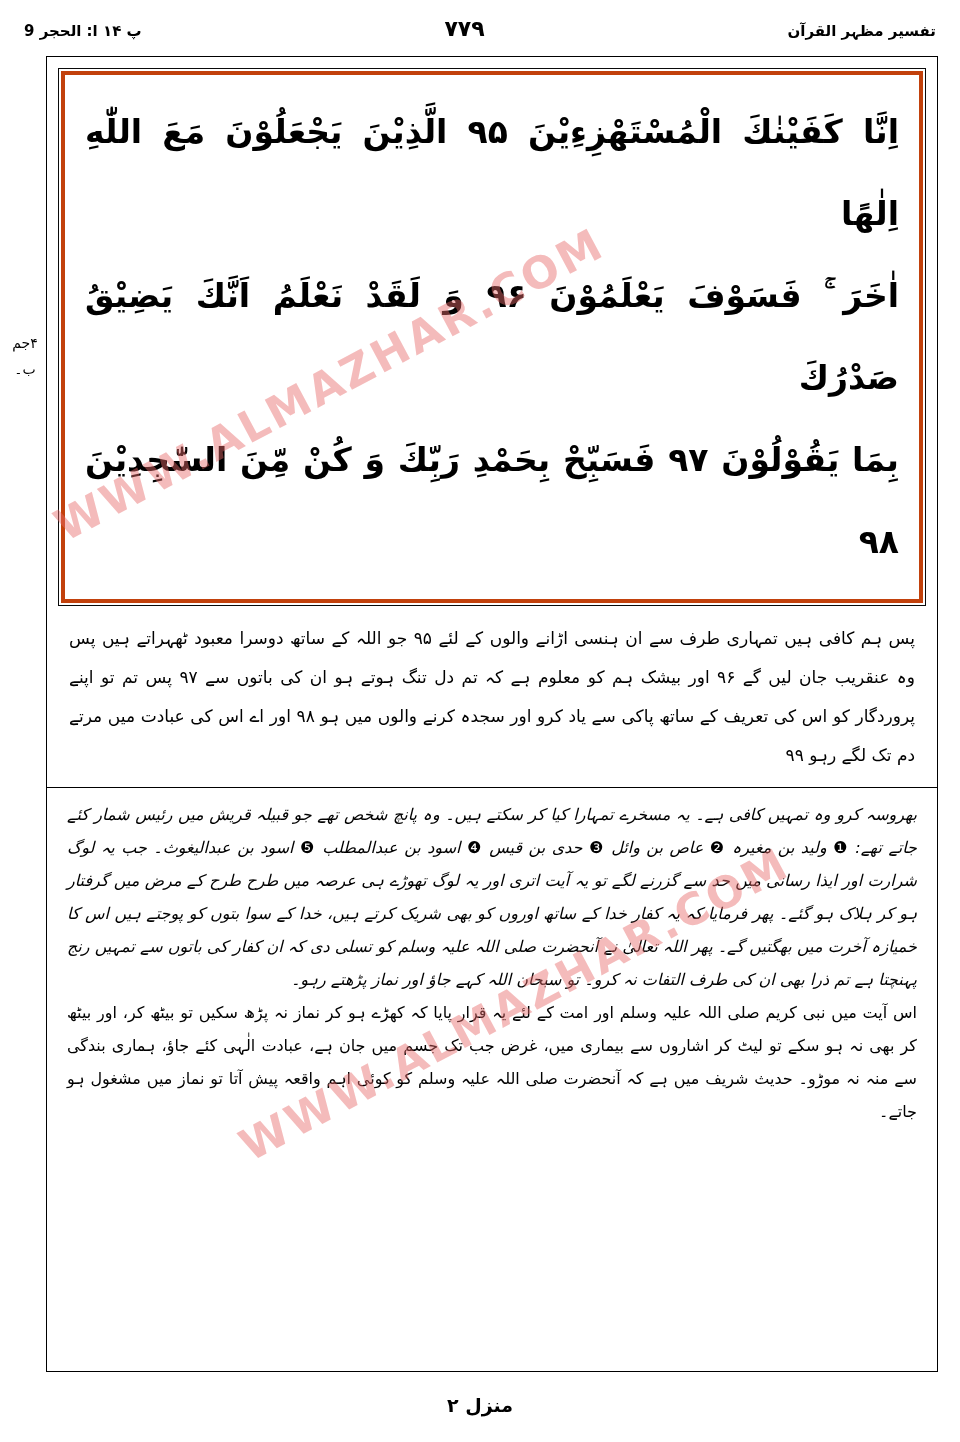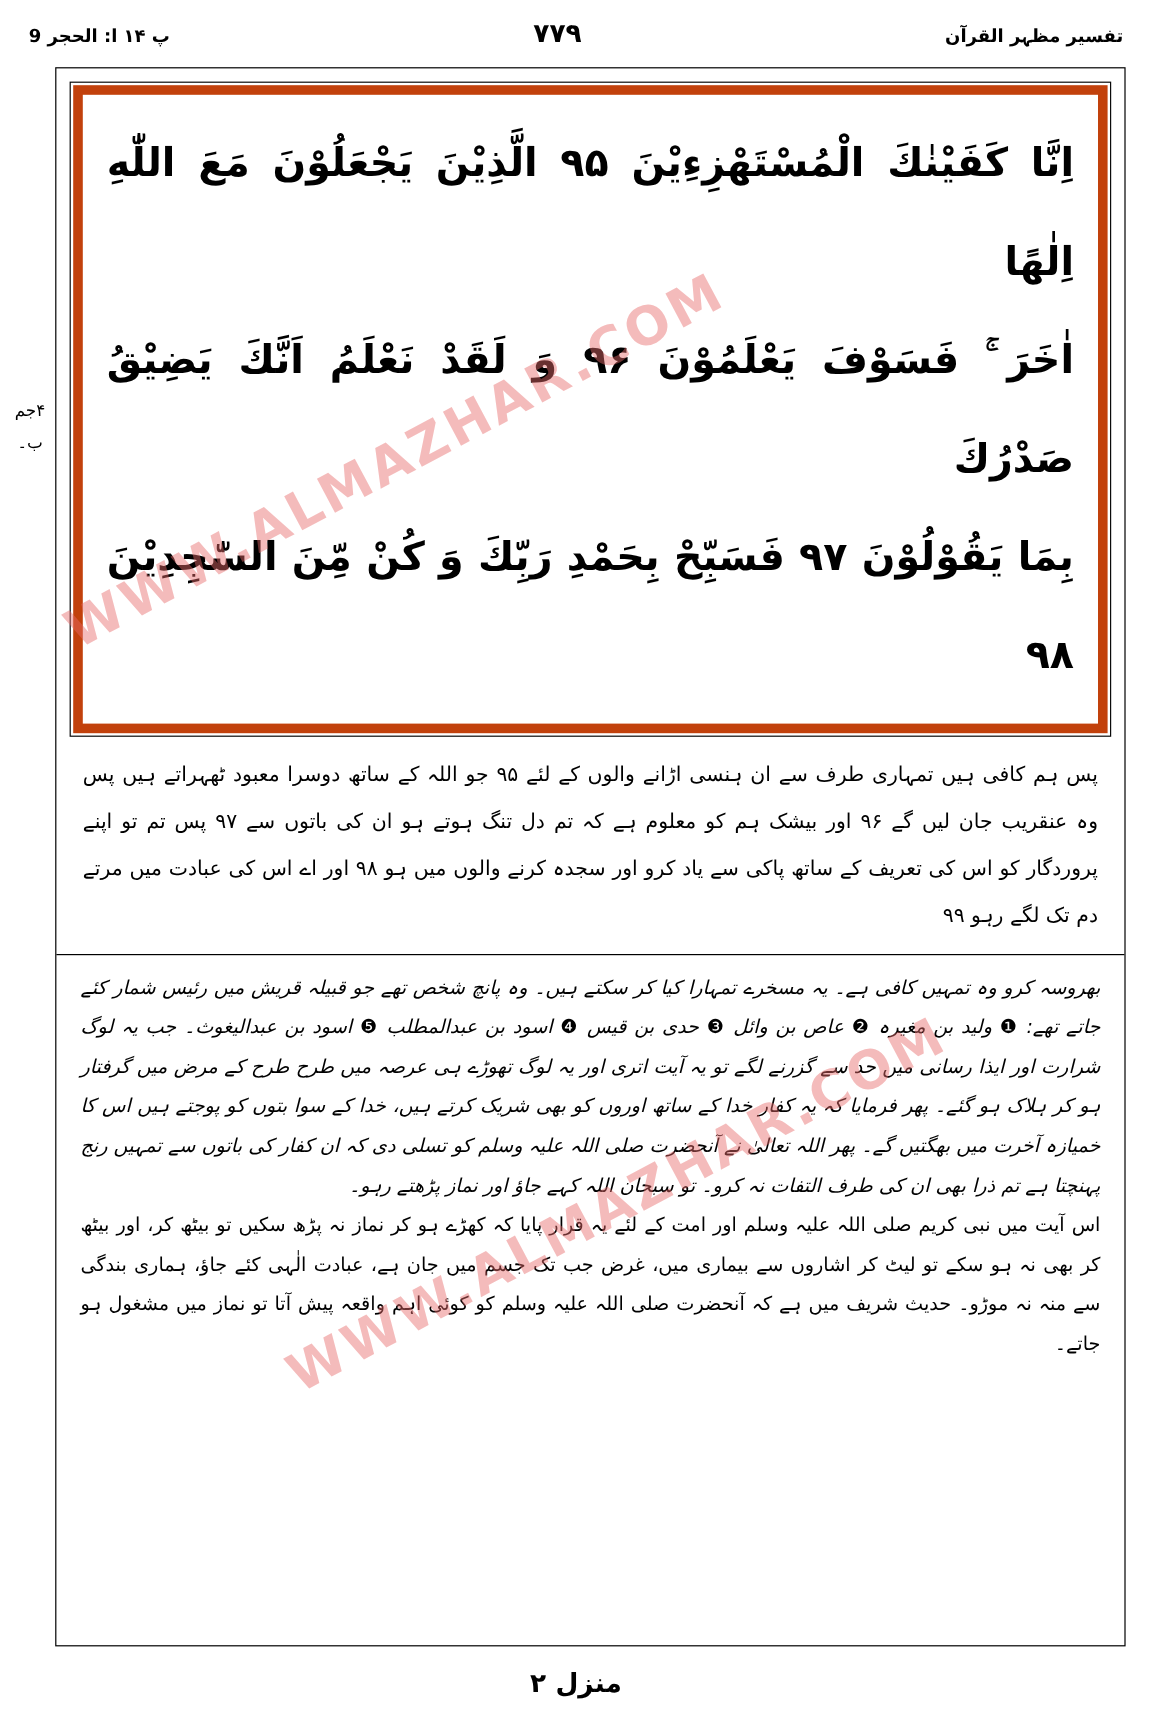--- a/index.html
+++ b/index.html
@@ -22,21 +22,21 @@
   .header .pageno{font-size:22px;font-weight:bold;}
   
   .outer-box{
     position:absolute;top:56px;right:22px;left:46px;bottom:70px;
     border:1.5px solid #000;
     padding:12px 12px 0 12px;
     box-sizing:border-box;
   }
   
   .quran-box{
-    border:8px solid #c2410c;
+    border:4px solid #c2410c;
     outline:1px solid #0a0a0a;
     outline-offset:2px;
     padding:16px 20px;
     margin:2px 2px 10px 2px;
   }
   .quran-line{
     font-size:33px;font-weight:bold;
     line-height:82px;
     margin:0;
     text-align:justify;
@@ -70,21 +70,21 @@
   }
   .commentary2{
     font-size:16px;font-weight:500;
     line-height:33px;
     padding:0 8px;
     text-align:justify;
   }
   .footer{
     position:absolute;bottom:26px;left:0;right:0;
     text-align:center;
-    font-size:22px;font-weight:bold;
+    font-size:19px;font-weight:bold;
   }
   .margin-note{
     position:absolute;top:330px;left:8px;width:34px;
     text-align:center;
     font-size:14px;font-weight:normal;
     white-space:pre-line;
     line-height:26px;
   }
   .watermark{
     position:absolute;

